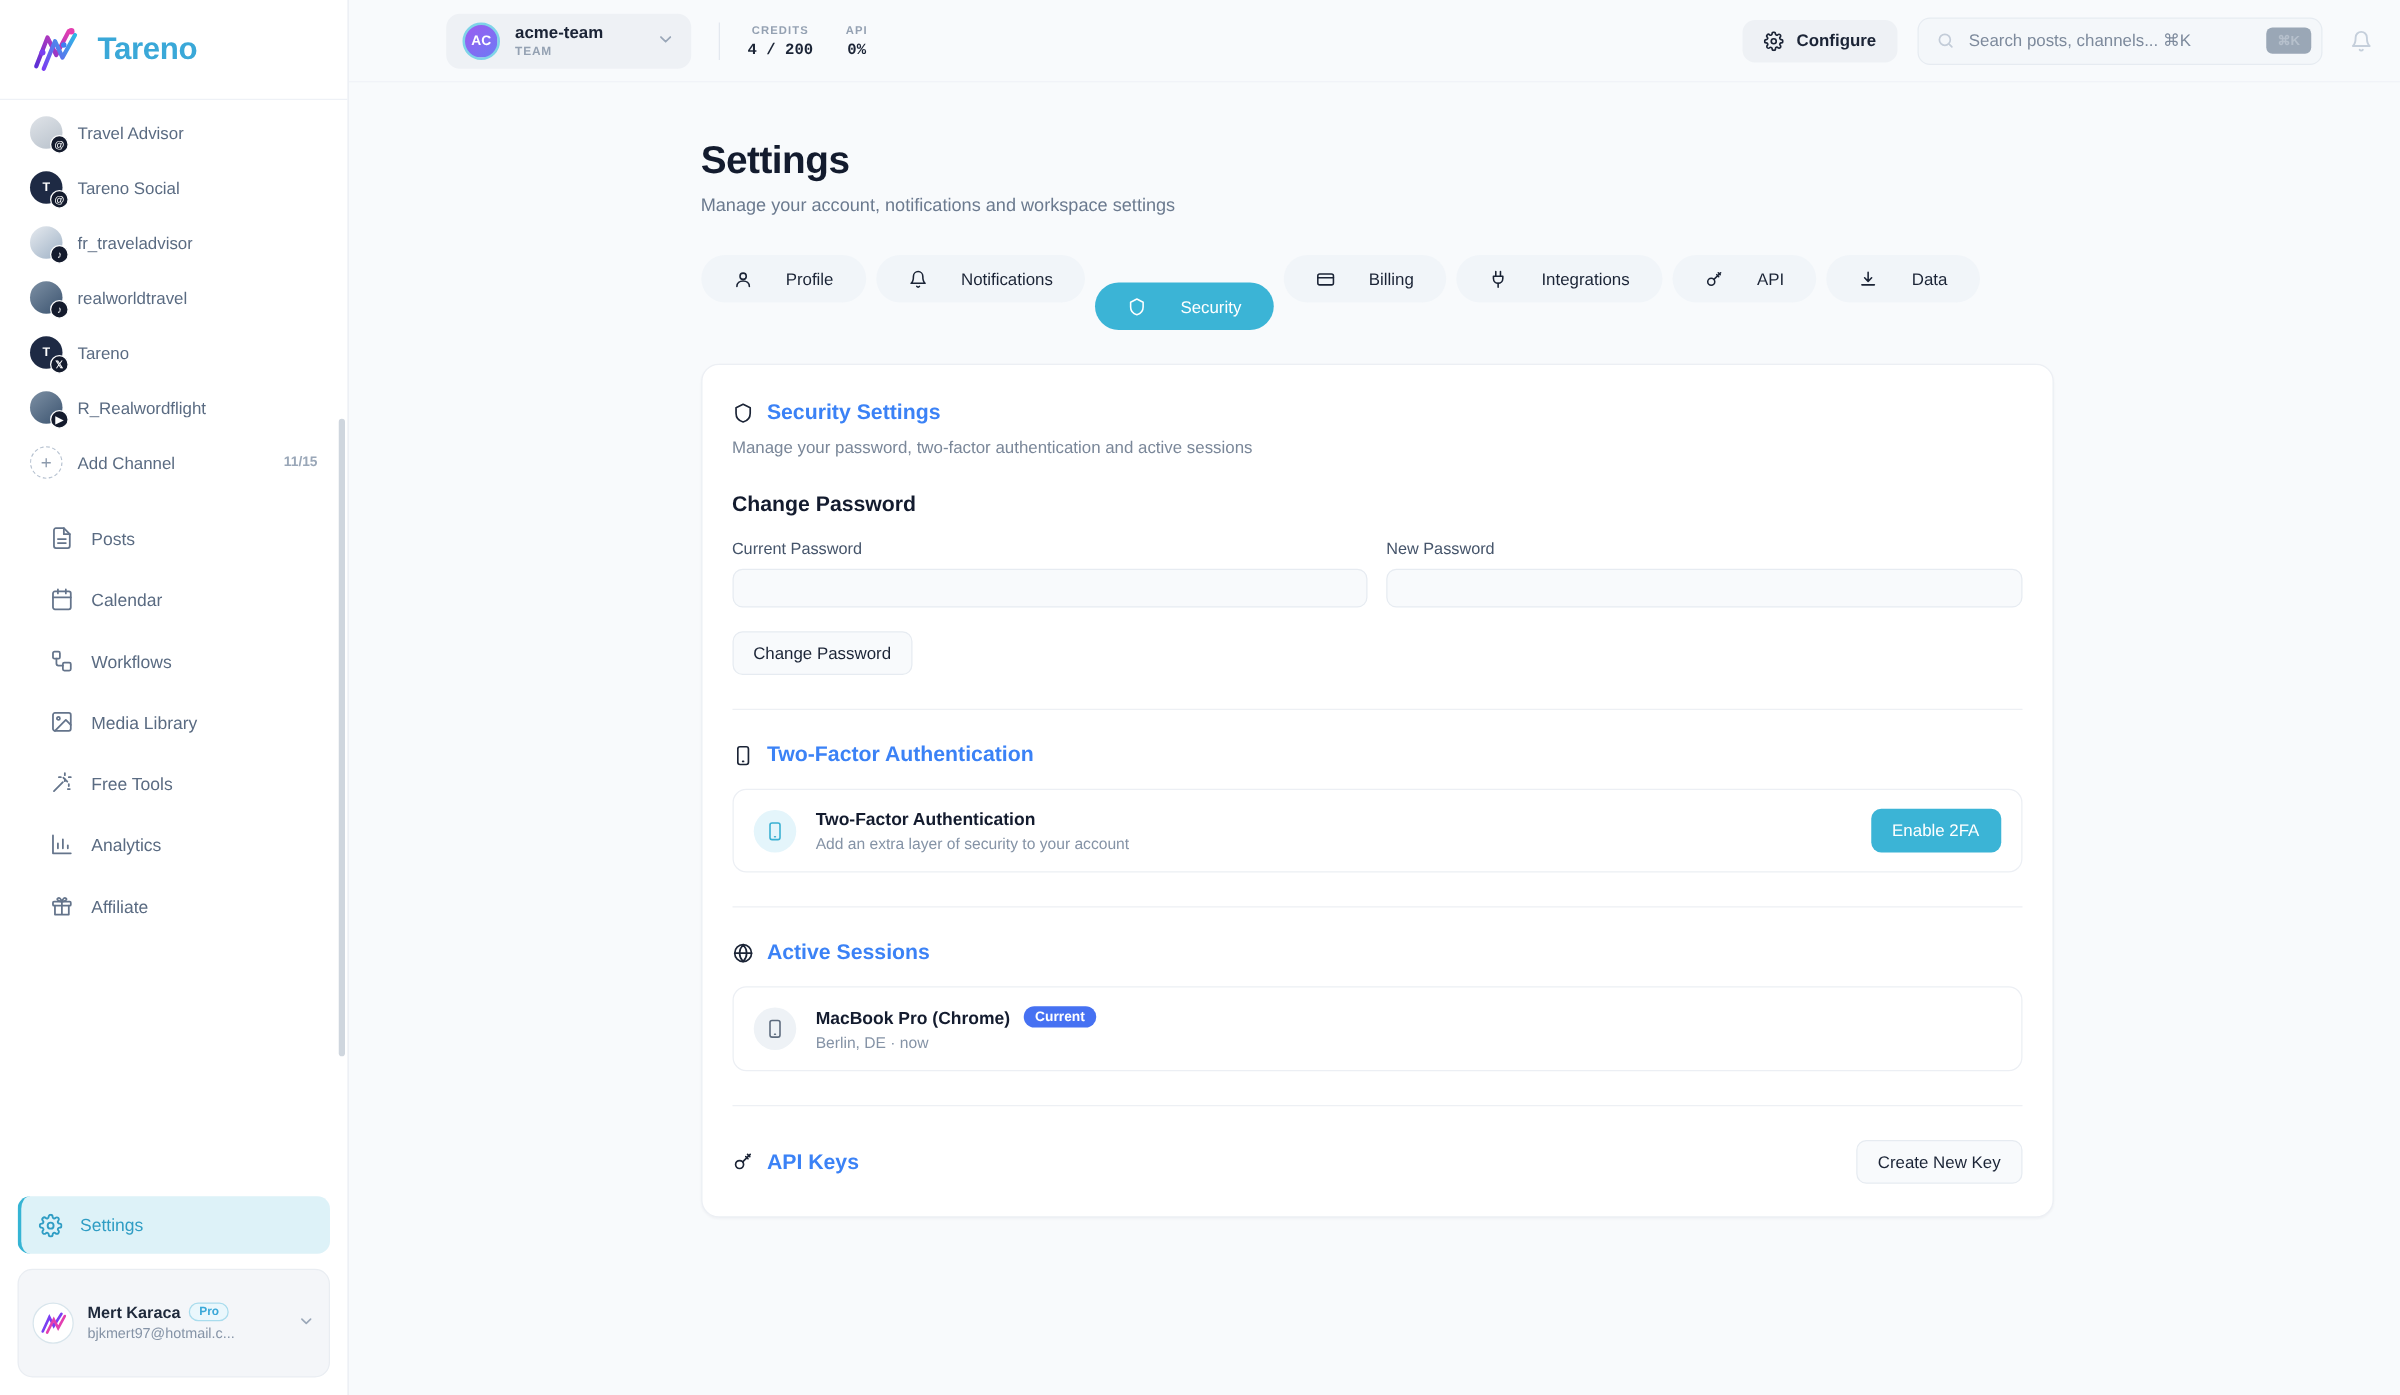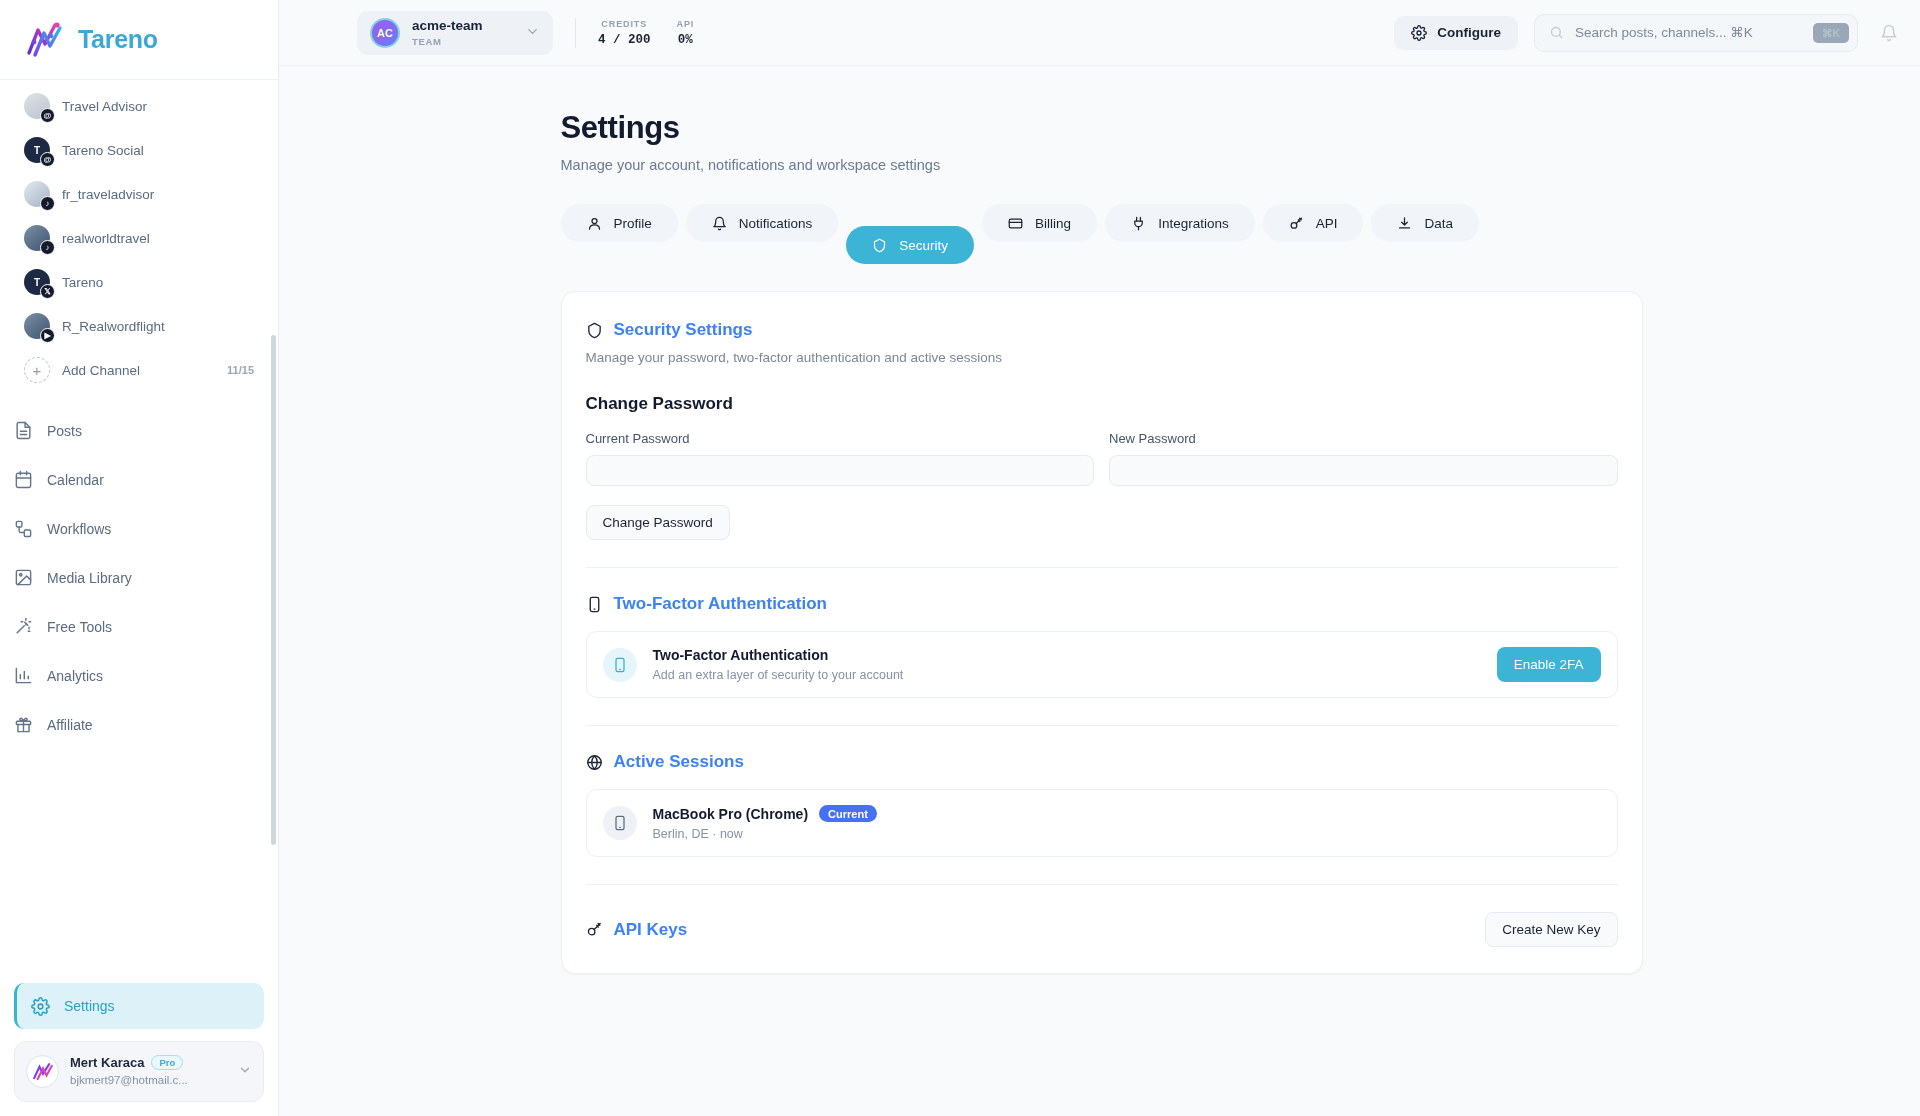--- a/index.html
+++ b/index.html
@@ -71,42 +71,42 @@
   }
   .add-circle {
     width: 26px; height: 26px; border-radius: 50%;
     border: 1.5px dashed #b9c4d2; flex: 0 0 26px;
     display: flex; align-items: center; justify-content: center;
     color: #8d9bad; font-size: 15px; line-height: 1;
   }
   .add-label { font-size: 13.5px; color: #5a6b82; flex: 1 1 auto; }
   .add-count { font-size: 11px; color: #9aa7b8; font-weight: 600; }
 
-  .nav-list { padding: 14px 14px 0 4px; }
+  .nav-list { padding: 14px 14px 0 30px; }
   .nav-item {
     display: flex; align-items: center; gap: 14px;
     height: 49px; padding: 0 10px; border-radius: 10px; cursor: pointer;
     color: #5a6b82;
   }
   .nav-item .ico { width: 19px; height: 19px; flex: 0 0 19px; color: #64748b; }
   .nav-item .lbl { font-size: 14px; color: #5a6b82; }
 
   .sidebar-bottom { padding: 10px 14px 14px 14px; flex: 0 0 auto; }
   .settings-item {
     display: flex; align-items: center; gap: 14px;
     height: 46px; padding: 0 14px; border-radius: 10px;
     background: #ddf2f8; border-left: 3px solid #35b4d4;
     color: #2f9dc4; cursor: pointer; margin-bottom: 12px;
   }
   .settings-item .ico { width: 19px; height: 19px; flex: 0 0 19px; color: #2f9dc4; }
   .settings-item .lbl { font-size: 14px; color: #2f9dc4; }
 
   .user-card {
     display: flex; align-items: center; gap: 11px;
-    padding: 13px 11px; border-radius: 12px;
+    padding: 26px 11px; border-radius: 12px;
     background: #f4f6f9; border: 1px solid #e9edf2; cursor: pointer;
   }
   .user-av {
     width: 33px; height: 33px; border-radius: 50%; flex: 0 0 33px;
     background: #fff; border: 1.5px solid #d8e5ec;
     display: flex; align-items: center; justify-content: center;
     overflow: hidden;
   }
   .user-meta { flex: 1 1 auto; min-width: 0; }
   .user-row1 { display: flex; align-items: center; gap: 7px; }
@@ -179,21 +179,21 @@
 
   
   .content { flex: 1 1 auto; overflow: hidden; background: #f8fafc; padding: 44px 0 0 0; }
   .content-inner { width: 1086px; margin: 0 auto; padding-left: 4px; }
 
   .page-title { font-size: 31px; font-weight: 700; color: #131b2e; letter-spacing: -0.4px; }
   .page-sub { font-size: 14.5px; color: #6b7a8f; margin-top: 11px; }
 
   .tabs { display: flex; gap: 8px; margin-top: 31px; }
   .tab {
-    display: flex; align-items: center; justify-content: center; gap: 12px;
+    display: flex; align-items: center; justify-content: center; gap: 27px;
     height: 38px; padding: 0 26px; border-radius: 19px;
     background: #f1f5f9; color: #1b2436; font-size: 13.5px; cursor: pointer;
     white-space: nowrap;
   }
   .tab .ico { width: 15px; height: 15px; flex: 0 0 15px; }
   .tab.active { background: #3bb4d6; color: #ffffff; margin-top: 22px; }
 
   .card {
     margin-top: 27px; background: #ffffff; border: 1px solid #eceff4;
     border-radius: 14px; padding: 28px 24px 26px 24px;

